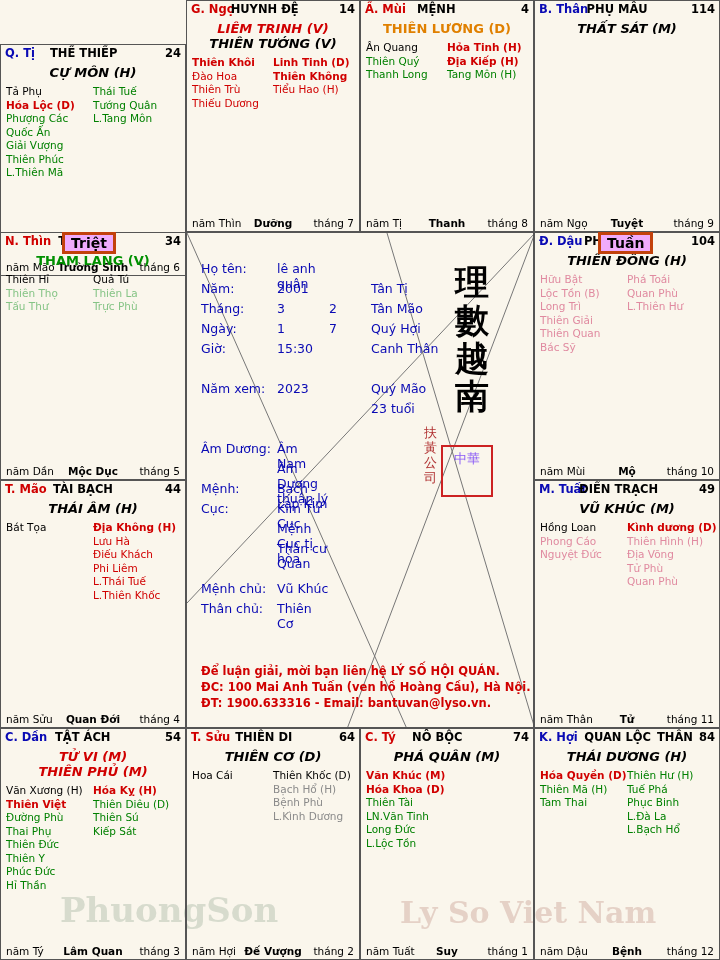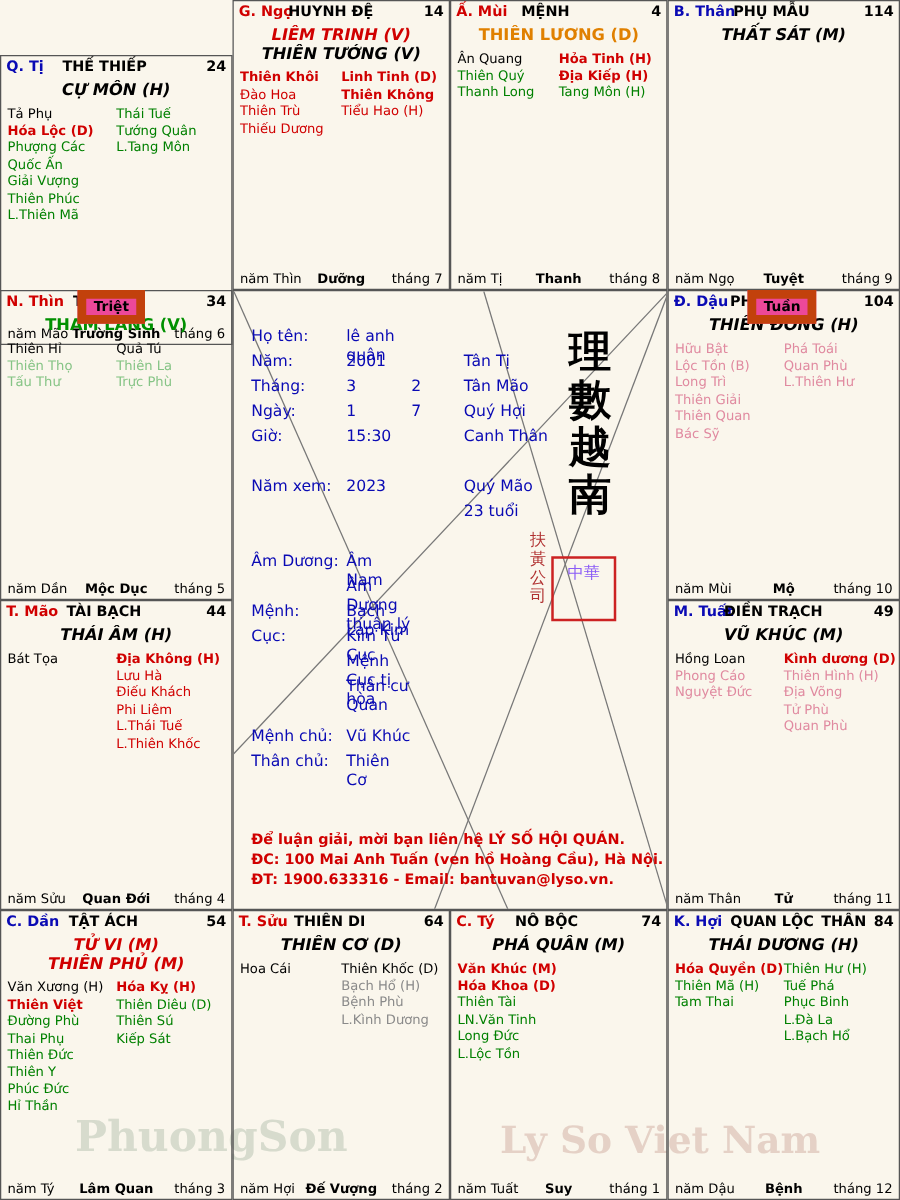--- a/index.html
+++ b/index.html
@@ -111,24 +111,24 @@
     font-size: 10.5px;
     box-sizing: border-box;
     padding: 0 5px;
   }
   .foot .yr { position: absolute; left: 5px; bottom: 0; color: #000; }
   .foot .mid { position: absolute; left: 50%; transform: translateX(-50%); bottom: 0; font-weight: bold; color: #000; }
   .foot .mo { position: absolute; right: 5px; bottom: 0; color: #000; }
 
   .tag {
     position: absolute;
-    font-size: 11px;
+    font-size: 14px;
     font-weight: bold;
-    background: #ec4899;
-    border: 7px solid #c2410c;
+    background: #f0abfc;
+    border: 3px solid #c2410c;
     padding: 0 6px;
     z-index: 5;
     color: #000;
   }
 
   
   .center {
     position: absolute;
     left: 186px; top: 232px;
     width: 348px; height: 496px;

